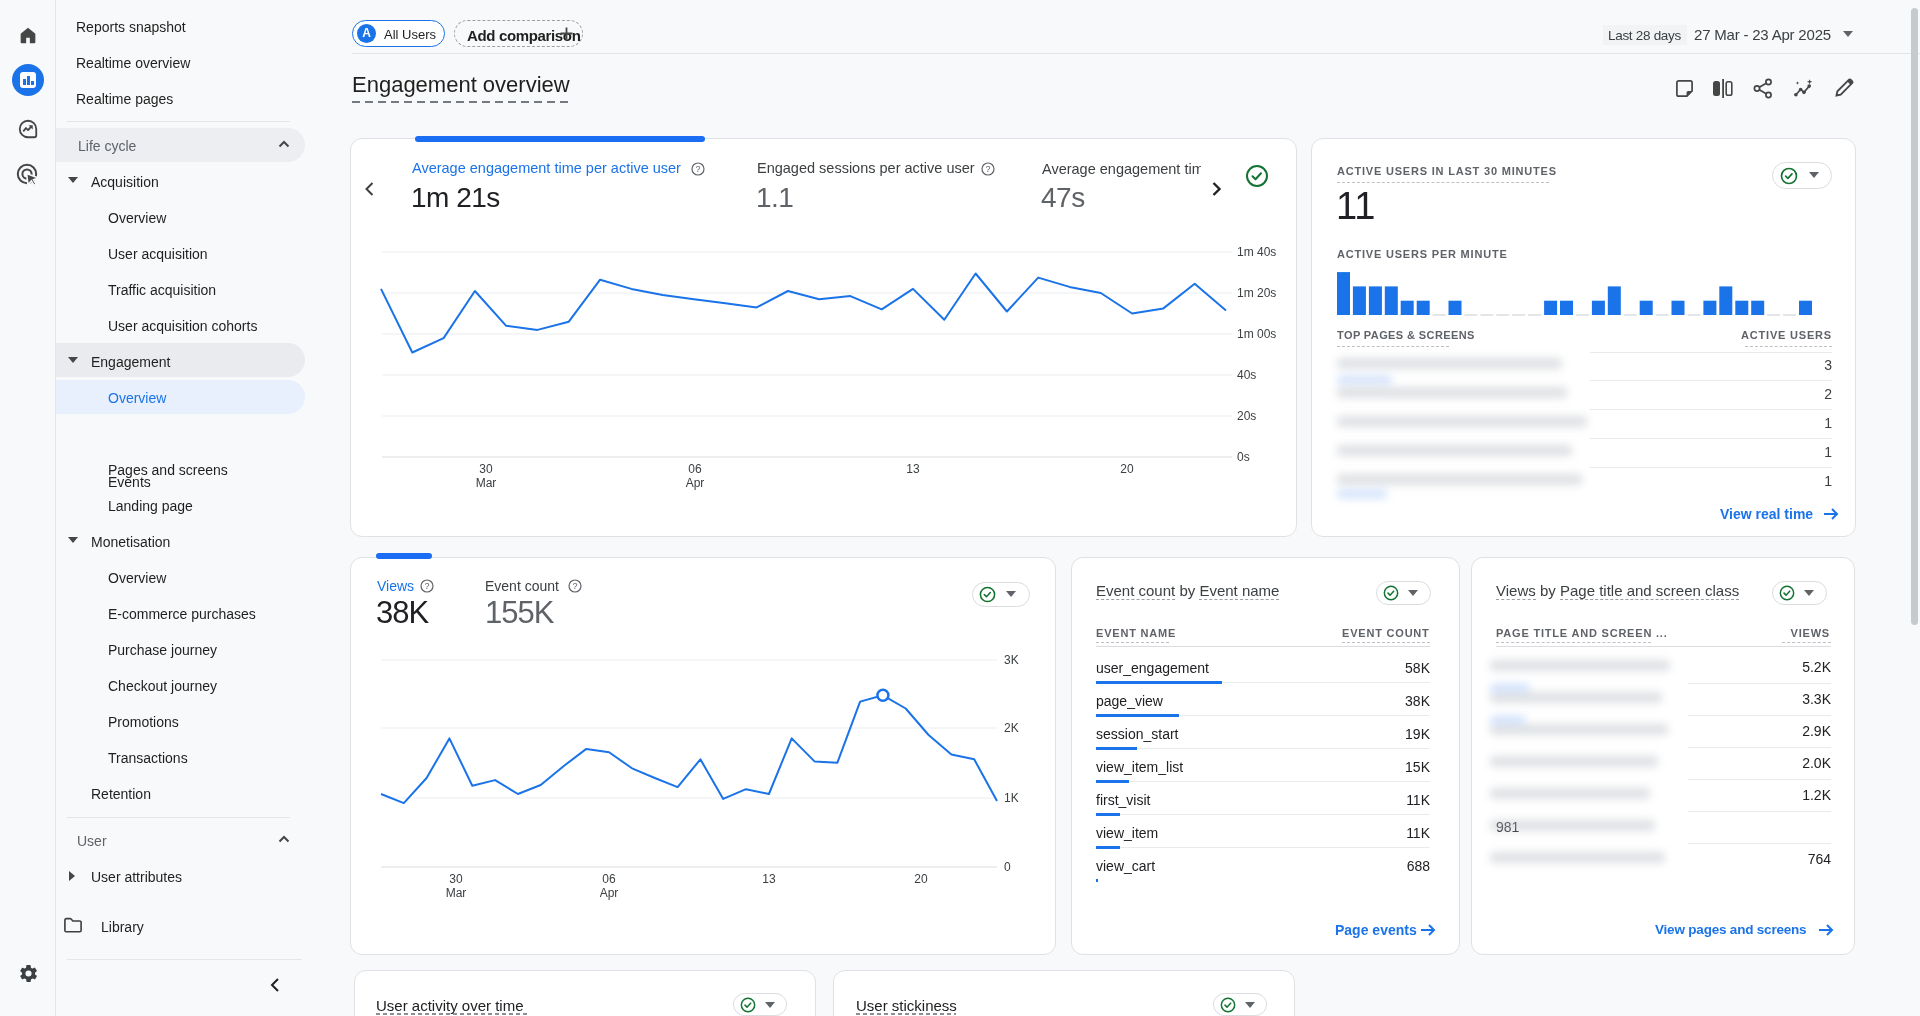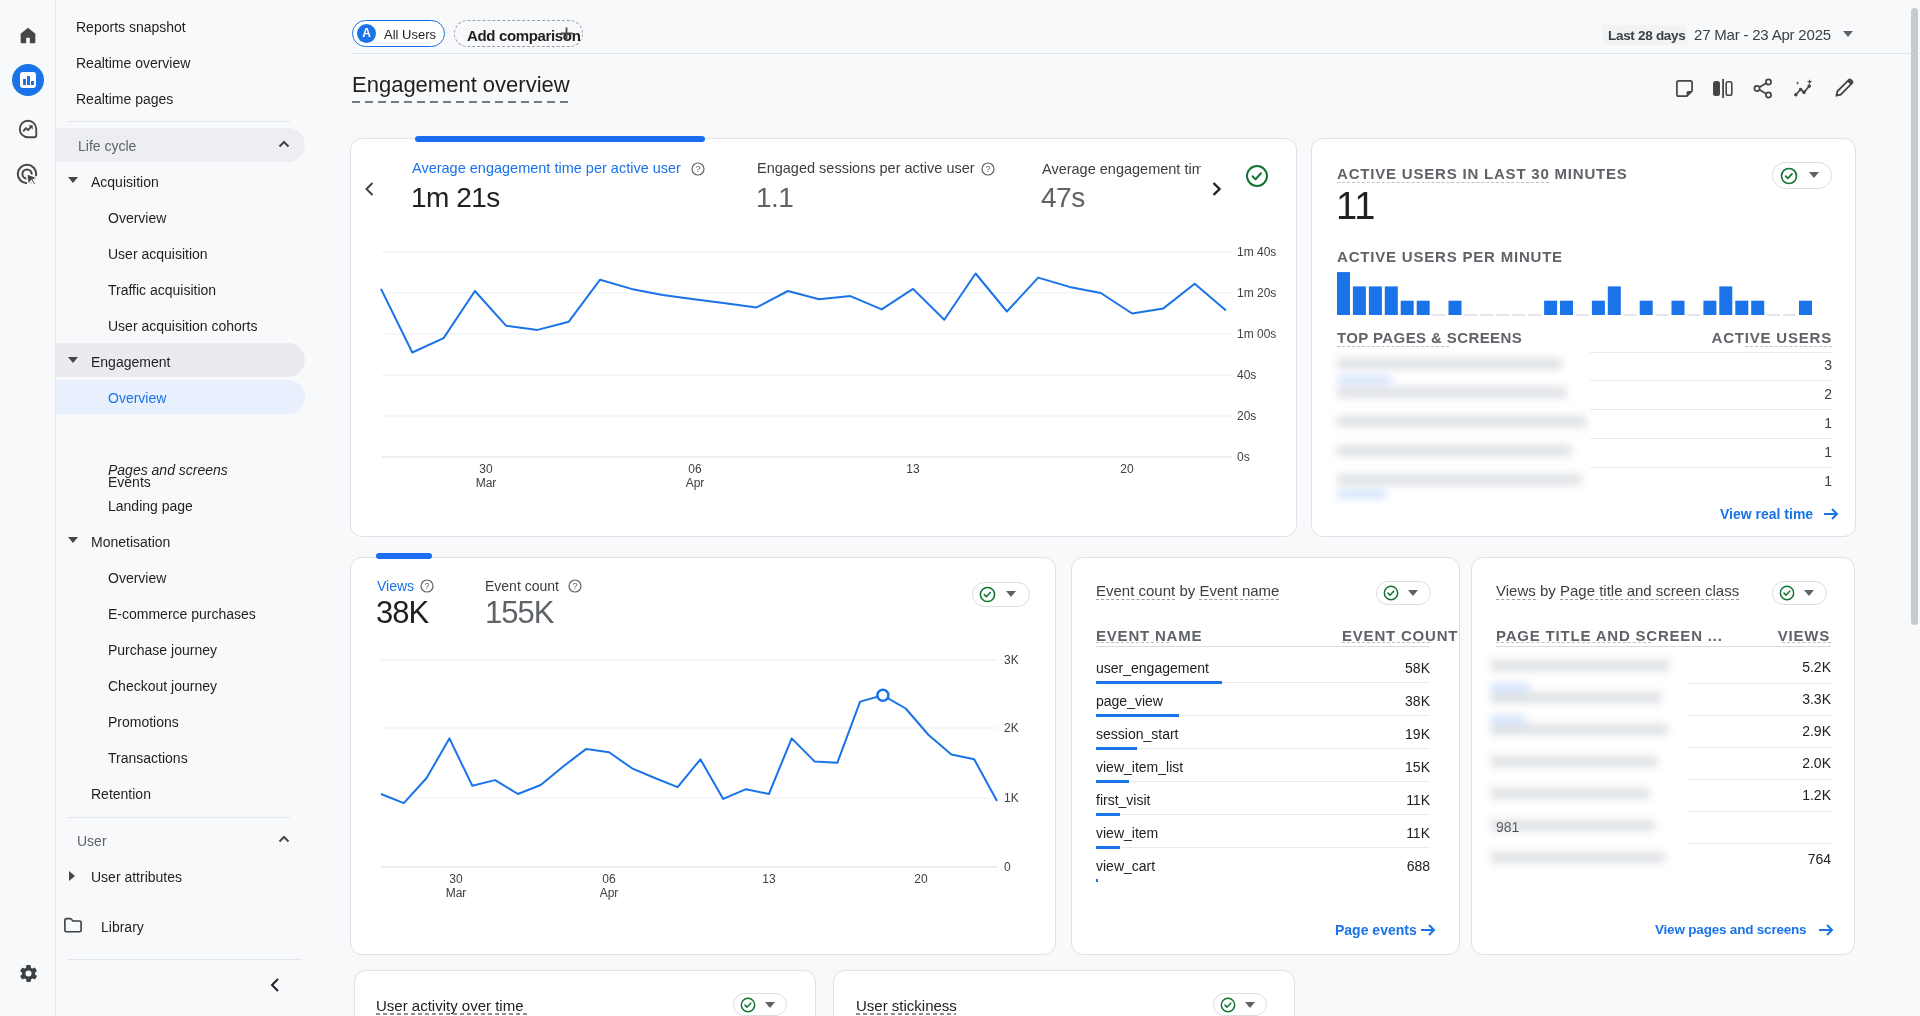--- a/index.html
+++ b/index.html
@@ -9,21 +9,21 @@
   .card { position:absolute; background:#fff; border:1px solid #dfe1e5; border-radius:12px; }
   .dashu { border-bottom:1px dashed #9aa0a6; }
   svg { display:block; }
   .navitem { position:absolute; left:76px; font-size:14px; color:#1f1f1f; white-space:nowrap; }
   .navsub { position:absolute; left:108px; font-size:14px; color:#1f1f1f; white-space:nowrap; }
   .navl2 { position:absolute; left:91px; font-size:14px; color:#1f1f1f; white-space:nowrap; }
   .navhead { position:absolute; left:78px; font-size:14px; color:#5f6368; }
   .tri-down { width:0; height:0; border-left:5px solid transparent; border-right:5px solid transparent; border-top:6px solid #444746; position:absolute; }
   .tri-right { width:0; height:0; border-top:5px solid transparent; border-bottom:5px solid transparent; border-left:6px solid #444746; position:absolute; }
   .pillctl { position:absolute; width:60px; height:27px; border:1px solid #dadce0; border-radius:14px; background:#fff; }
-  .colhead { font-size:15px; color:#5f6368; letter-spacing:0.8px; font-weight:bold; white-space:nowrap; }
+  .colhead { font-size:11px; color:#5f6368; letter-spacing:0.8px; font-weight:bold; white-space:nowrap; }
   .rowline { position:absolute; height:1px; background:#e8eaed; }
   .blurline { position:absolute; background:#bfc4ca; border-radius:4px; filter:blur(4px); opacity:0.52; }
   .blurline2 { position:absolute; background:#aecbfa; border-radius:4px; filter:blur(4px); opacity:0.6; }
   .linkblue { color:#1a73e8; font-size:14px; font-weight:bold; }
 </style>
 </head>
 <body>
 
 <div class="abs" style="left:0; top:0; width:56px; height:1016px; border-right:1px solid #e4e7ea; background:#f8f9fa;"></div>
 <div class="abs" id="rail-icons" style="left:0; top:0; width:56px; height:1016px;">
@@ -74,21 +74,21 @@
   <div class="navsub" style="left:52px; top:282px;">Traffic acquisition</div>
   <div class="navsub" style="left:52px; top:318px;">User acquisition cohorts</div>
 
   <div class="abs" style="left:0; top:343px; width:249px; height:34px; background:#e9ebee; border-radius:0 17px 17px 0;"></div>
   <div class="tri-down" style="left:12px; top:357px;"></div>
   <div class="navl2" style="left:35px; top:354px;">Engagement</div>
 
   <div class="abs" style="left:0; top:380px; width:249px; height:34px; background:#e8f0fe; border-radius:0 17px 17px 0;"></div>
   <div class="navsub" style="left:52px; top:390px; color:#1a73e8;">Overview</div>
   <div class="navsub" style="left:52px; top:426px;margin-top:48px;">Events</div>
-  <div class="navsub" style="left:52px; top:462px;font-style:italic;">Pages and screens</div>
+  <div class="navsub" style="left:52px; top:462px;">Pages and screens</div>
   <div class="navsub" style="left:52px; top:498px;">Landing page</div>
 
   <div class="tri-down" style="left:12px; top:537px;"></div>
   <div class="navl2" style="left:35px; top:534px;">Monetisation</div>
   <div class="navsub" style="left:52px; top:570px;">Overview</div>
   <div class="navsub" style="left:52px; top:606px;">E-commerce purchases</div>
   <div class="navsub" style="left:52px; top:642px;">Purchase journey</div>
   <div class="navsub" style="left:52px; top:678px;">Checkout journey</div>
   <div class="navsub" style="left:52px; top:714px;">Promotions</div>
   <div class="navsub" style="left:52px; top:750px;">Transactions</div>
@@ -120,21 +120,21 @@
   <div class="abs" style="left:357px; top:24px; width:19px; height:19px; border-radius:50%; background:#1a73e8; color:#fff; font-size:12px; font-weight:bold; text-align:center; line-height:19px;">A</div>
   <div class="abs" style="left:384px; top:27px; font-size:13px; color:#1f1f1f;">All Users</div>
 
   <div class="abs" style="left:454px; top:20px; width:129px; height:27px; border:1px dashed #9aa0a6; border-radius:14px;"></div>
   <div class="abs" style="left:467px; top:27px; font-size:15px; letter-spacing:-0.35px; color:#1f1f1f;font-weight:bold;">Add comparison</div>
   <svg class="abs" style="left:559px; top:26px;" width="15" height="15" viewBox="0 0 15 15" stroke="#444746" stroke-width="1.8">
       <path d="M7.5 1.5v12M1.5 7.5h12"></path>
     </svg>
 
   <div class="abs" style="left:1603px; top:25px; width:84px; height:20px; background:#f1f3f4;"></div>
-  <div class="abs" style="left:1608px; top:28px; font-size:13.5px; font-weight:bold; letter-spacing:-0.3px; color:#3c4043;">Last 28 days</div>
+  <div class="abs" style="left:1608px; top:28px; font-size:13.5px; font-weight:normal; letter-spacing:-0.3px; color:#3c4043;">Last 28 days</div>
   <div class="abs" style="left:1694px; top:26px; font-size:15px; letter-spacing:-0.2px; color:#3c4043;">27 Mar - 23 Apr 2025</div>
   <div class="tri-down" style="left:1843px; top:31px; border-top-color:#5f6368;"></div>
 </div>
 
 <div id="titlerow">
   <div class="abs" style="left:352px; top:72px; font-size:22px; color:#1f1f1f;">Engagement overview</div>
   <div class="abs" style="left:352px; top:101px; width:220px; height:2px; background:repeating-linear-gradient(90deg,#757a80 0,#757a80 8px,transparent 8px,transparent 13px);"></div>
 
   <svg class="abs" style="left:1675px; top:79px;" width="19" height="19" viewBox="0 0 20 20" fill="none">
     <path d="M2 3.8A1.8 1.8 0 0 1 3.8 2h12.4A1.8 1.8 0 0 1 18 3.8v8.7L12.5 18H3.8A1.8 1.8 0 0 1 2 16.2z" stroke="#444746" stroke-width="1.8"></path>

